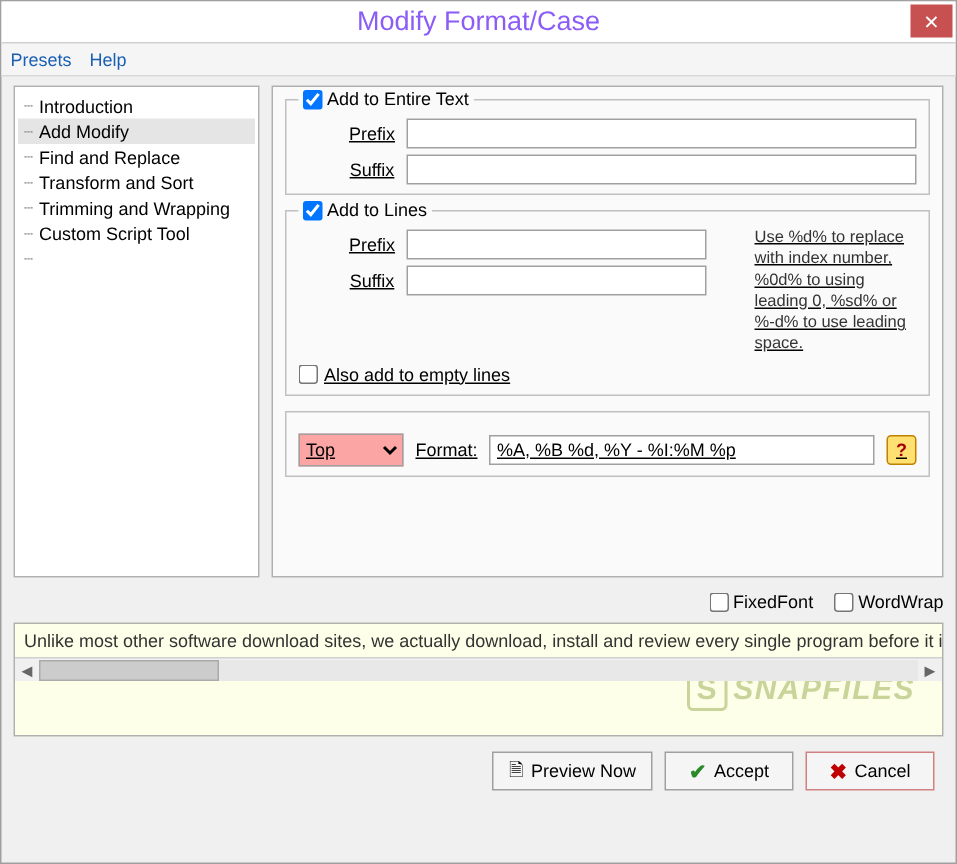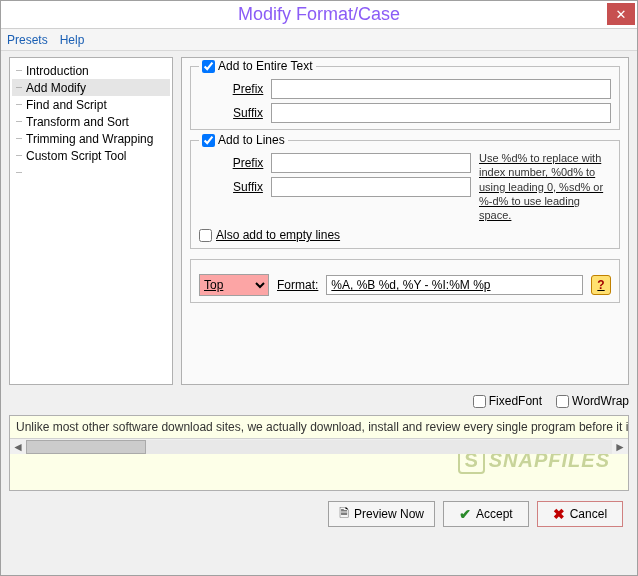--- a/index.html
+++ b/index.html
@@ -19,21 +19,21 @@
 .content-panel { flex: 1; border: 1px solid #b0b0b0; background: #fafafa; padding: 8px; display: flex; flex-direction: column; gap: 10px; }
 .group { border: 1px solid #c0c0c0; background: #fafafa; position: relative; padding: 8px 8px 6px 8px; text-decoration: underline; }
 .group-check { position: absolute; top: -8px; left: 8px; background: #fafafa; padding: 0 3px; display: flex; align-items: center; gap: 3px; }
 .group-check input { width: 13px; height: 13px; }
 .row { display: flex; align-items: center; gap: 6px; margin-top: 4px; }
 .row label { width: 34px; text-align: center; margin-left: 32px; }
 .row input[type=text] { border: 1px solid #a0a0a0; height: 20px; padding: 0 4px; font-size: 12px; }
 .entire .row input[type=text] { width: 340px; }
 .lines-body { display: flex; gap: 8px; }
 .lines-inputs .row input[type=text] { width: 200px; }
-.lines-hint { flex: 1; font-size: 11px; line-height: 1.3; color: #333; padding-top: 2px; }
+.lines-hint { flex: 1; font-size: 11px; line-height: 1.3; color: #333; padding-top: 2px; margin-left: 24px; }
 .subcheck { display: flex; align-items: center; gap: 4px; margin-top: 6px; }
 .subcheck input { width: 13px; height: 13px; }
 .date-row { display: flex; align-items: center; gap: 8px; margin-top: 6px; }
 .date-row select { width: 70px; height: 22px; border: 1px solid #a0a0a0; background: #fca5a5; font-size: 12px; }
 .date-row input[type=text] { flex: 1; height: 20px; border: 1px solid #a0a0a0; padding: 0 4px; font-size: 12px; }
 .help-icon { width: 20px; height: 20px; background: #ffe070; border: 1px solid #c08000; border-radius: 3px; display: flex; align-items: center; justify-content: center; color: #a00000; font-weight: bold; cursor: pointer; }
 .options-row { display: flex; align-items: center; margin-top: 6px; height: 20px; gap: 14px; }
 .options-row .spacer { flex: 1; }
 .chk { display: flex; align-items: center; gap: 3px; }
 .chk input { width: 13px; height: 13px; }
@@ -77,21 +77,21 @@
         <div class="tree-item">
             <span class="tree-dash">┄</span>
             <span>Introduction</span>
           </div>
         <div class="tree-item selected">
             <span class="tree-dash">┄</span>
             <span>Add Modify</span>
           </div>
         <div class="tree-item">
             <span class="tree-dash">┄</span>
-            <span>Find and Script</span>
+            <span>Find and Replace</span>
           </div>
         <div class="tree-item">
             <span class="tree-dash">┄</span>
             <span>Transform and Sort</span>
           </div>
         <div class="tree-item">
             <span class="tree-dash">┄</span>
             <span>Trimming and Wrapping</span>
           </div>
         <div class="tree-item">

